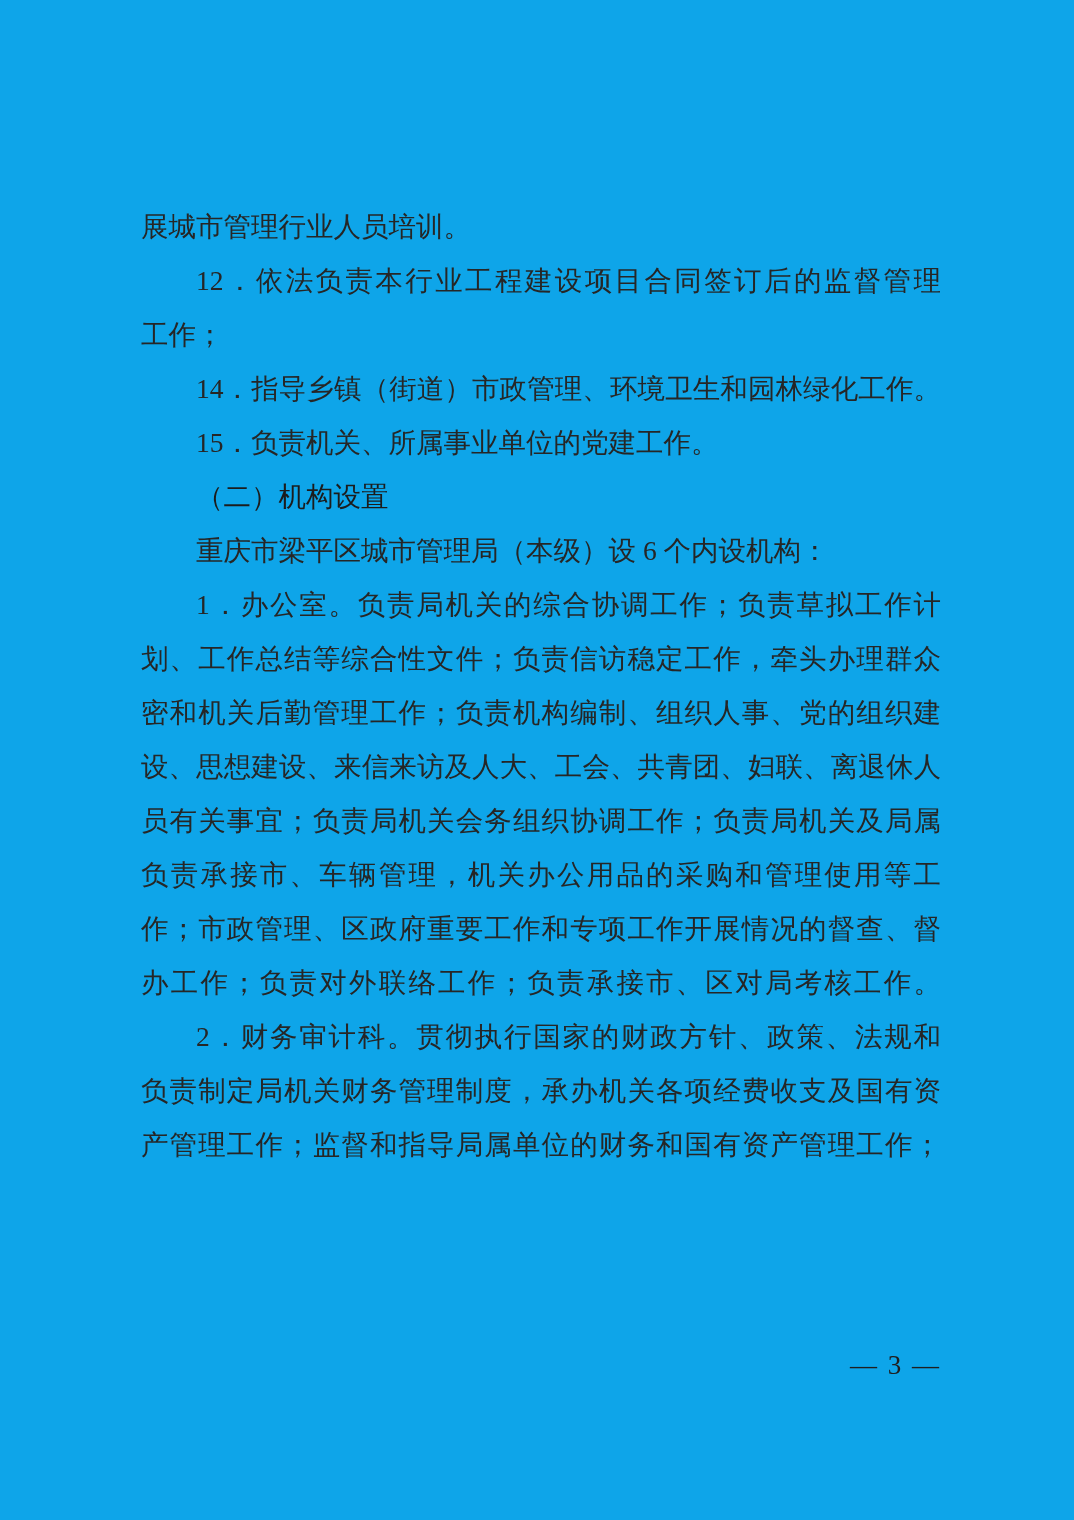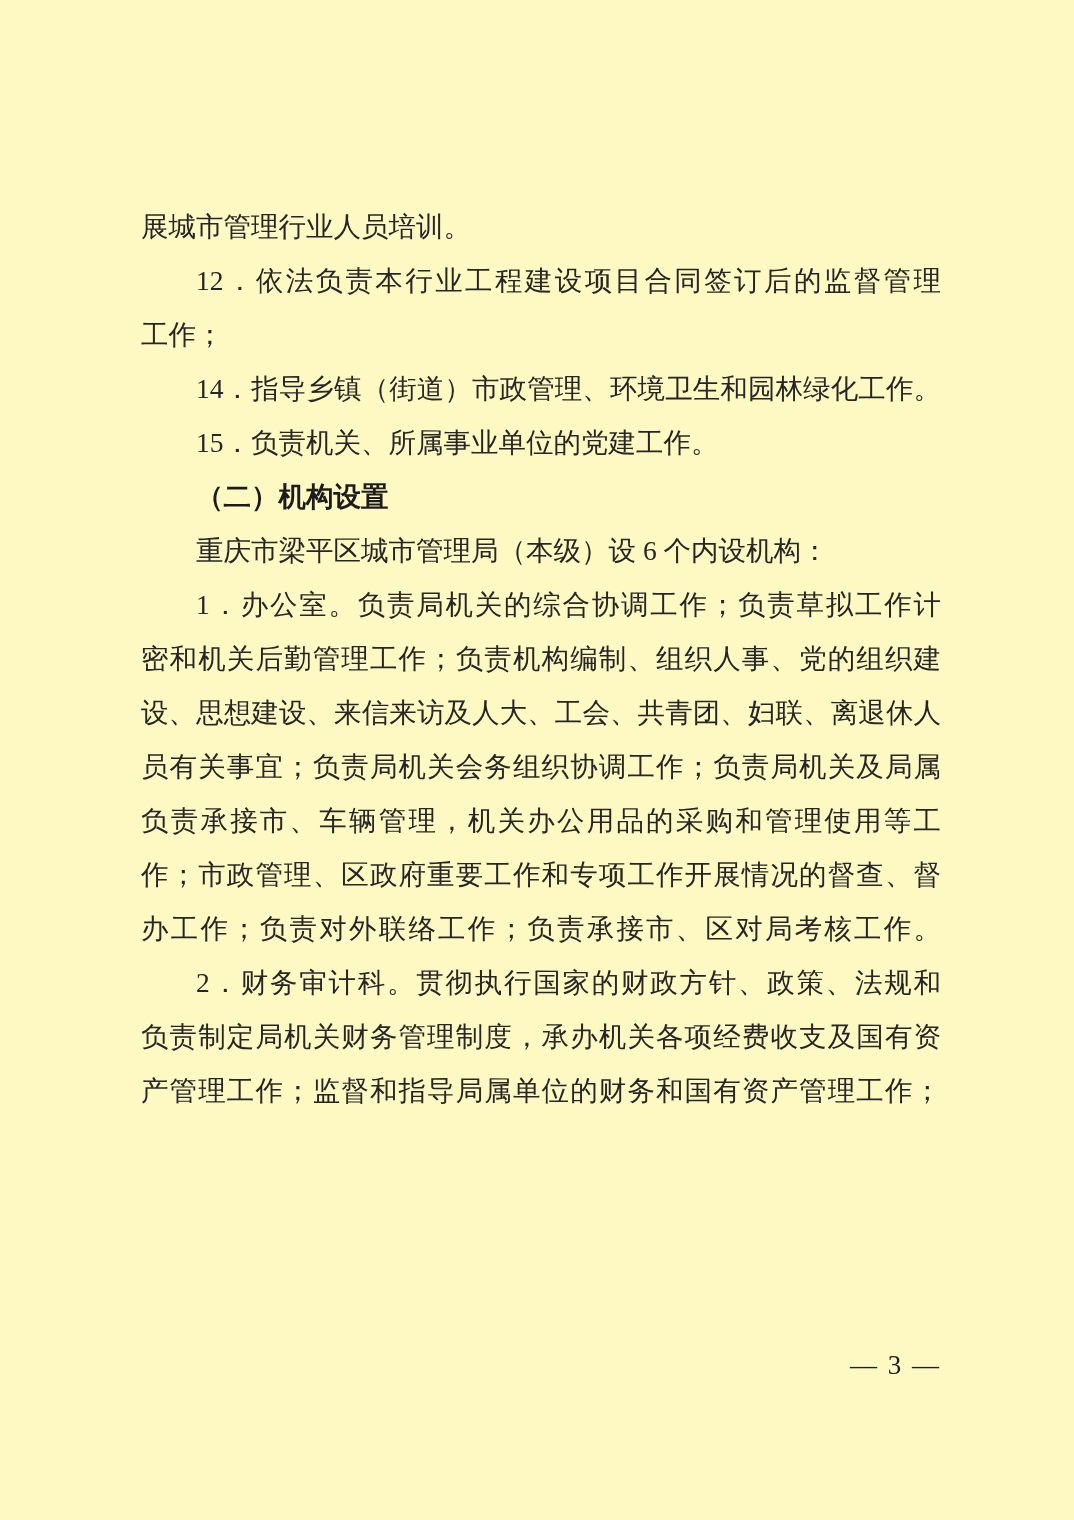--- a/index.html
+++ b/index.html
@@ -4,21 +4,21 @@
 <style>
   html, body {
     margin: 0;
     padding: 0;
     background: #ffffff;
   }
   .page {
     position: relative;
     width: 1074px;
     height: 1520px;
-    background: #fef9c3;
+    background: #0ea5e9;
     font-family: "Liberation Serif", "DejaVu Serif", serif;
     color: #262626;
     overflow: hidden;
   }
   .content {
     position: absolute;
     left: 141px;
     top: 200px;
     width: 800px;
   }
@@ -32,21 +32,21 @@
   }
   .line.justify {
     text-align: justify;
     text-align-last: justify;
     text-justify: inter-character;
   }
   .line.indent {
     text-indent: 55px;
   }
   .line.bold {
-    font-weight: 700;
+    font-weight: 400;
     color: #1c1c1c;
   }
   .footer {
     position: absolute;
     left: 141px;
     top: 1346px;
     width: 800px;
     text-align: right;
     font-size: 27px;
     line-height: 38px;
@@ -60,20 +60,21 @@
 <div class="page">
   <div class="content">
     <div class="line">展城市管理行业人员培训。</div>
     <div class="line indent justify">12．依法负责本行业工程建设项目合同签订后的监督管理</div>
     <div class="line">工作；</div>
     <div class="line indent justify">14．指导乡镇（街道）市政管理、环境卫生和园林绿化工作。</div>
     <div class="line indent">15．负责机关、所属事业单位的党建工作。</div>
     <div class="line indent bold">（二）机构设置</div>
     <div class="line indent">重庆市梁平区城市管理局（本级）设 6 个内设机构：</div>
     <div class="line indent justify">1．办公室。负责局机关的综合协调工作；负责草拟工作计</div>
+    <div class="line justify">划、工作总结等综合性文件；负责信访稳定工作，牵头办理群众</div>
     <div class="line justify">密和机关后勤管理工作；负责机构编制、组织人事、党的组织建</div>
     <div class="line justify">设、思想建设、来信来访及人大、工会、共青团、妇联、离退休人</div>
     <div class="line justify">员有关事宜；负责局机关会务组织协调工作；负责局机关及局属</div>
     <div class="line justify">负责承接市、车辆管理，机关办公用品的采购和管理使用等工</div>
     <div class="line justify">作；市政管理、区政府重要工作和专项工作开展情况的督查、督</div>
     <div class="line justify">办工作；负责对外联络工作；负责承接市、区对局考核工作。</div>
     <div class="line indent justify">2．财务审计科。贯彻执行国家的财政方针、政策、法规和</div>
     <div class="line justify">负责制定局机关财务管理制度，承办机关各项经费收支及国有资</div>
     <div class="line justify">产管理工作；监督和指导局属单位的财务和国有资产管理工作；</div>
   </div>

